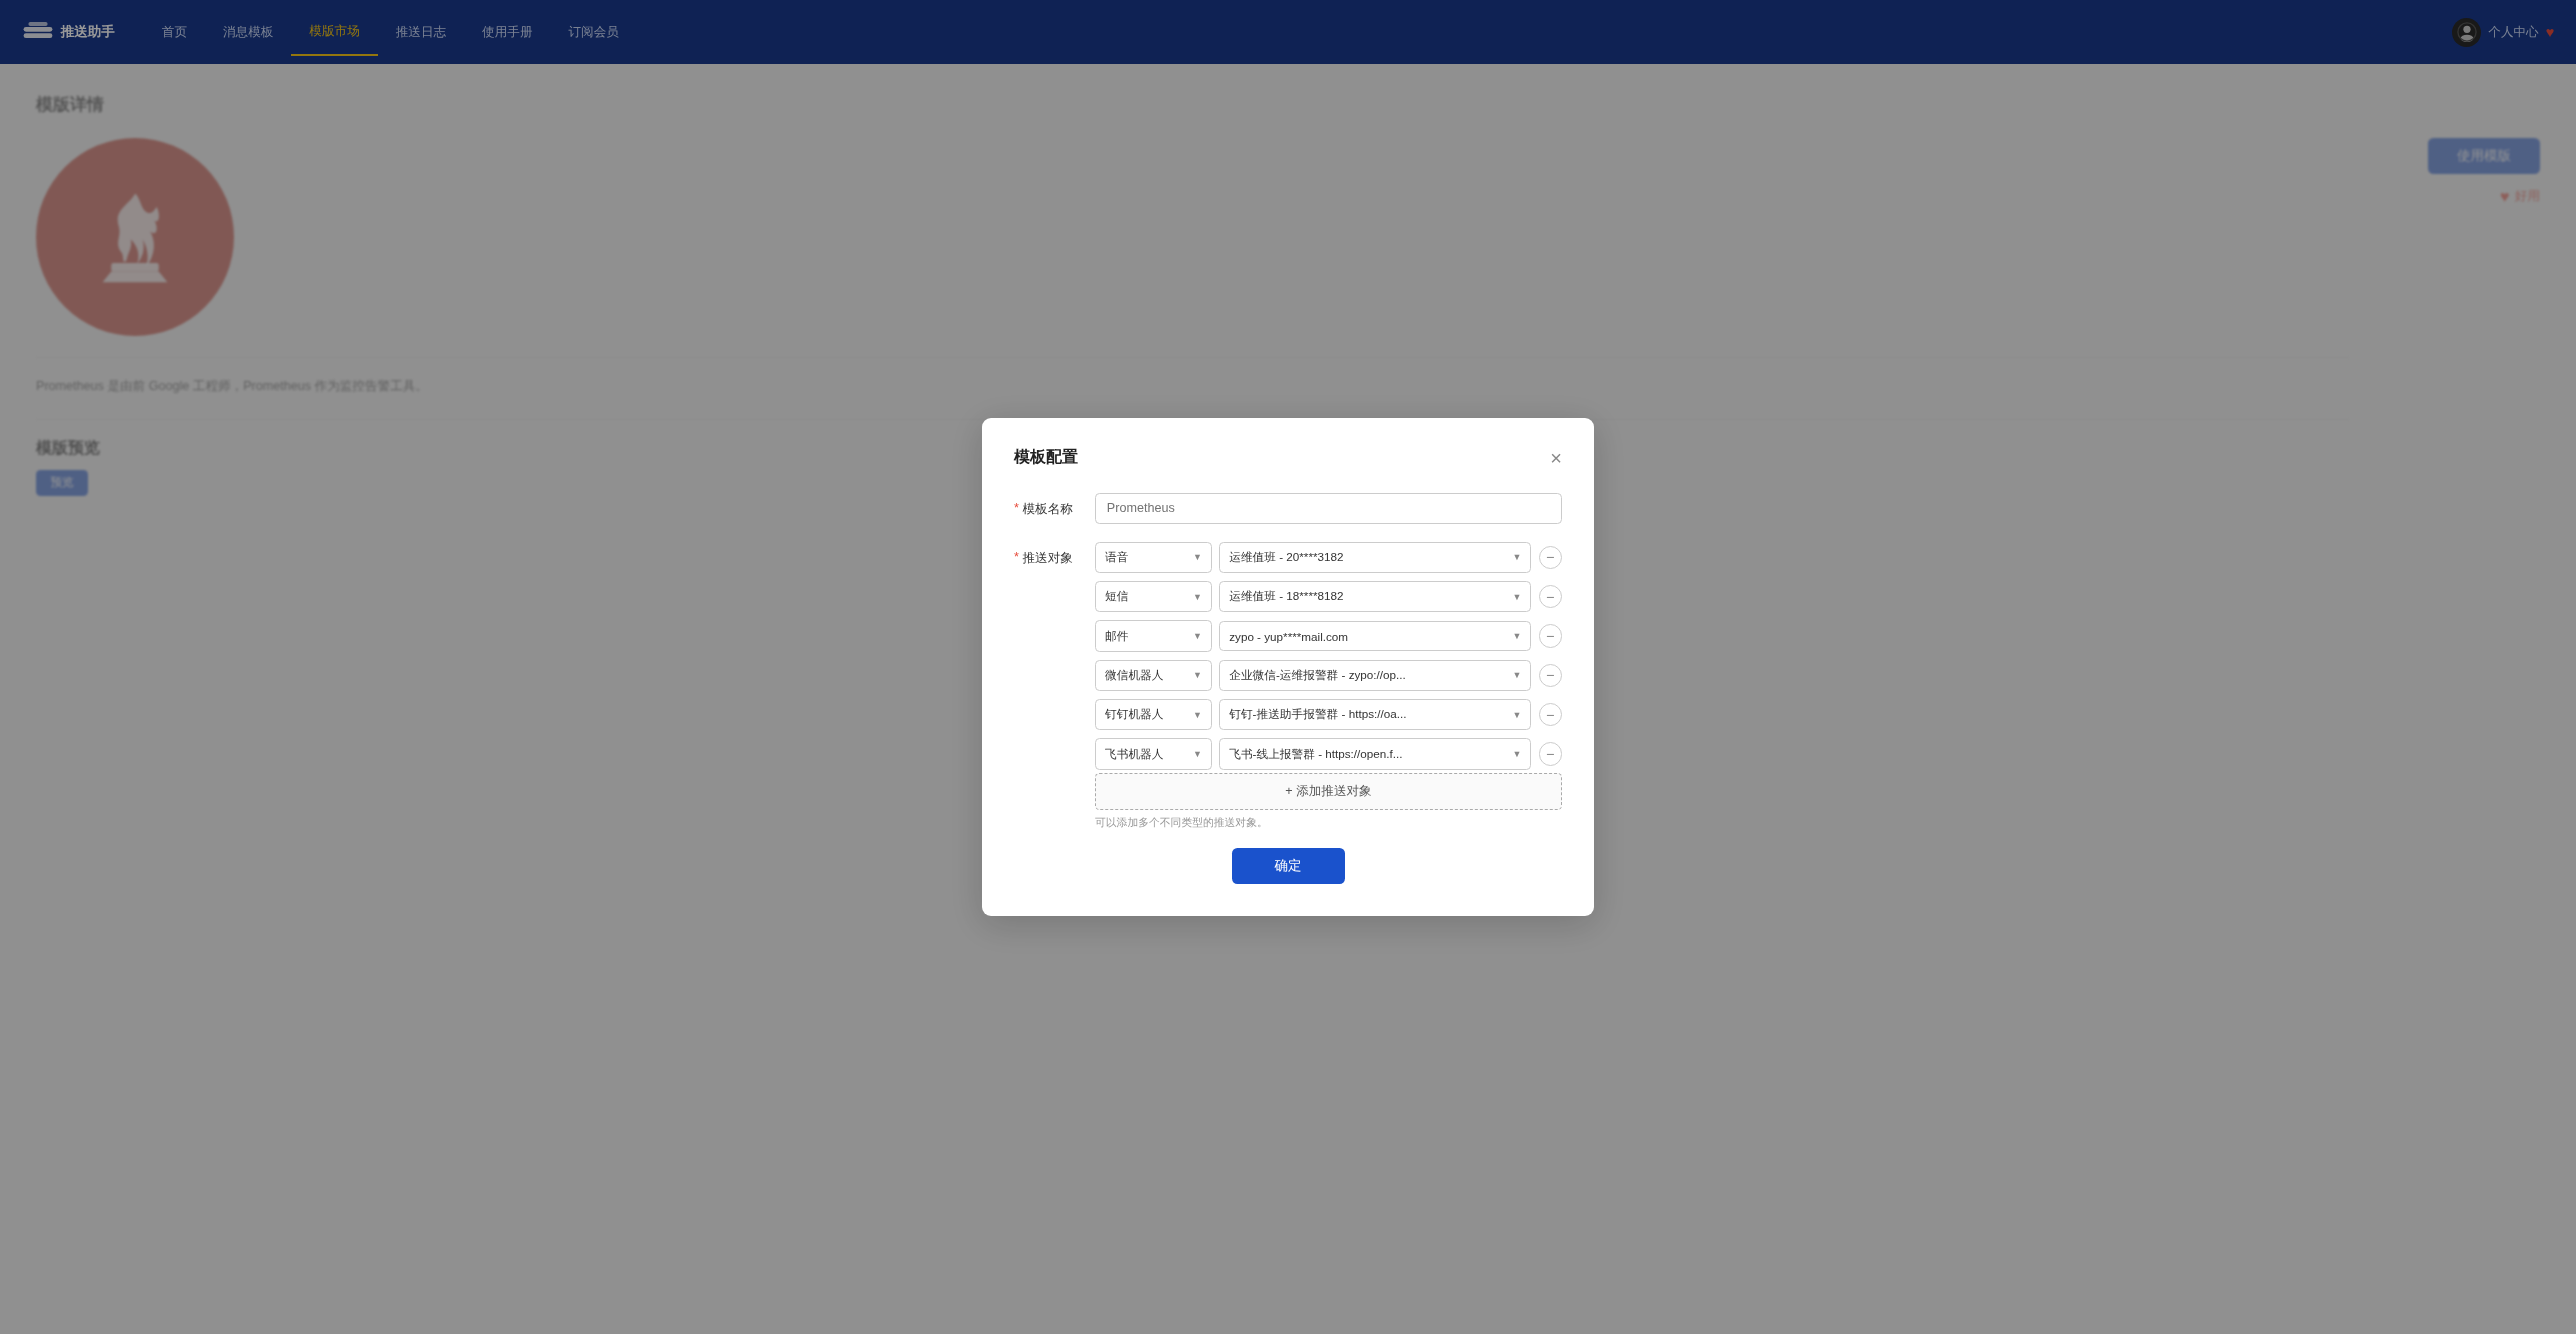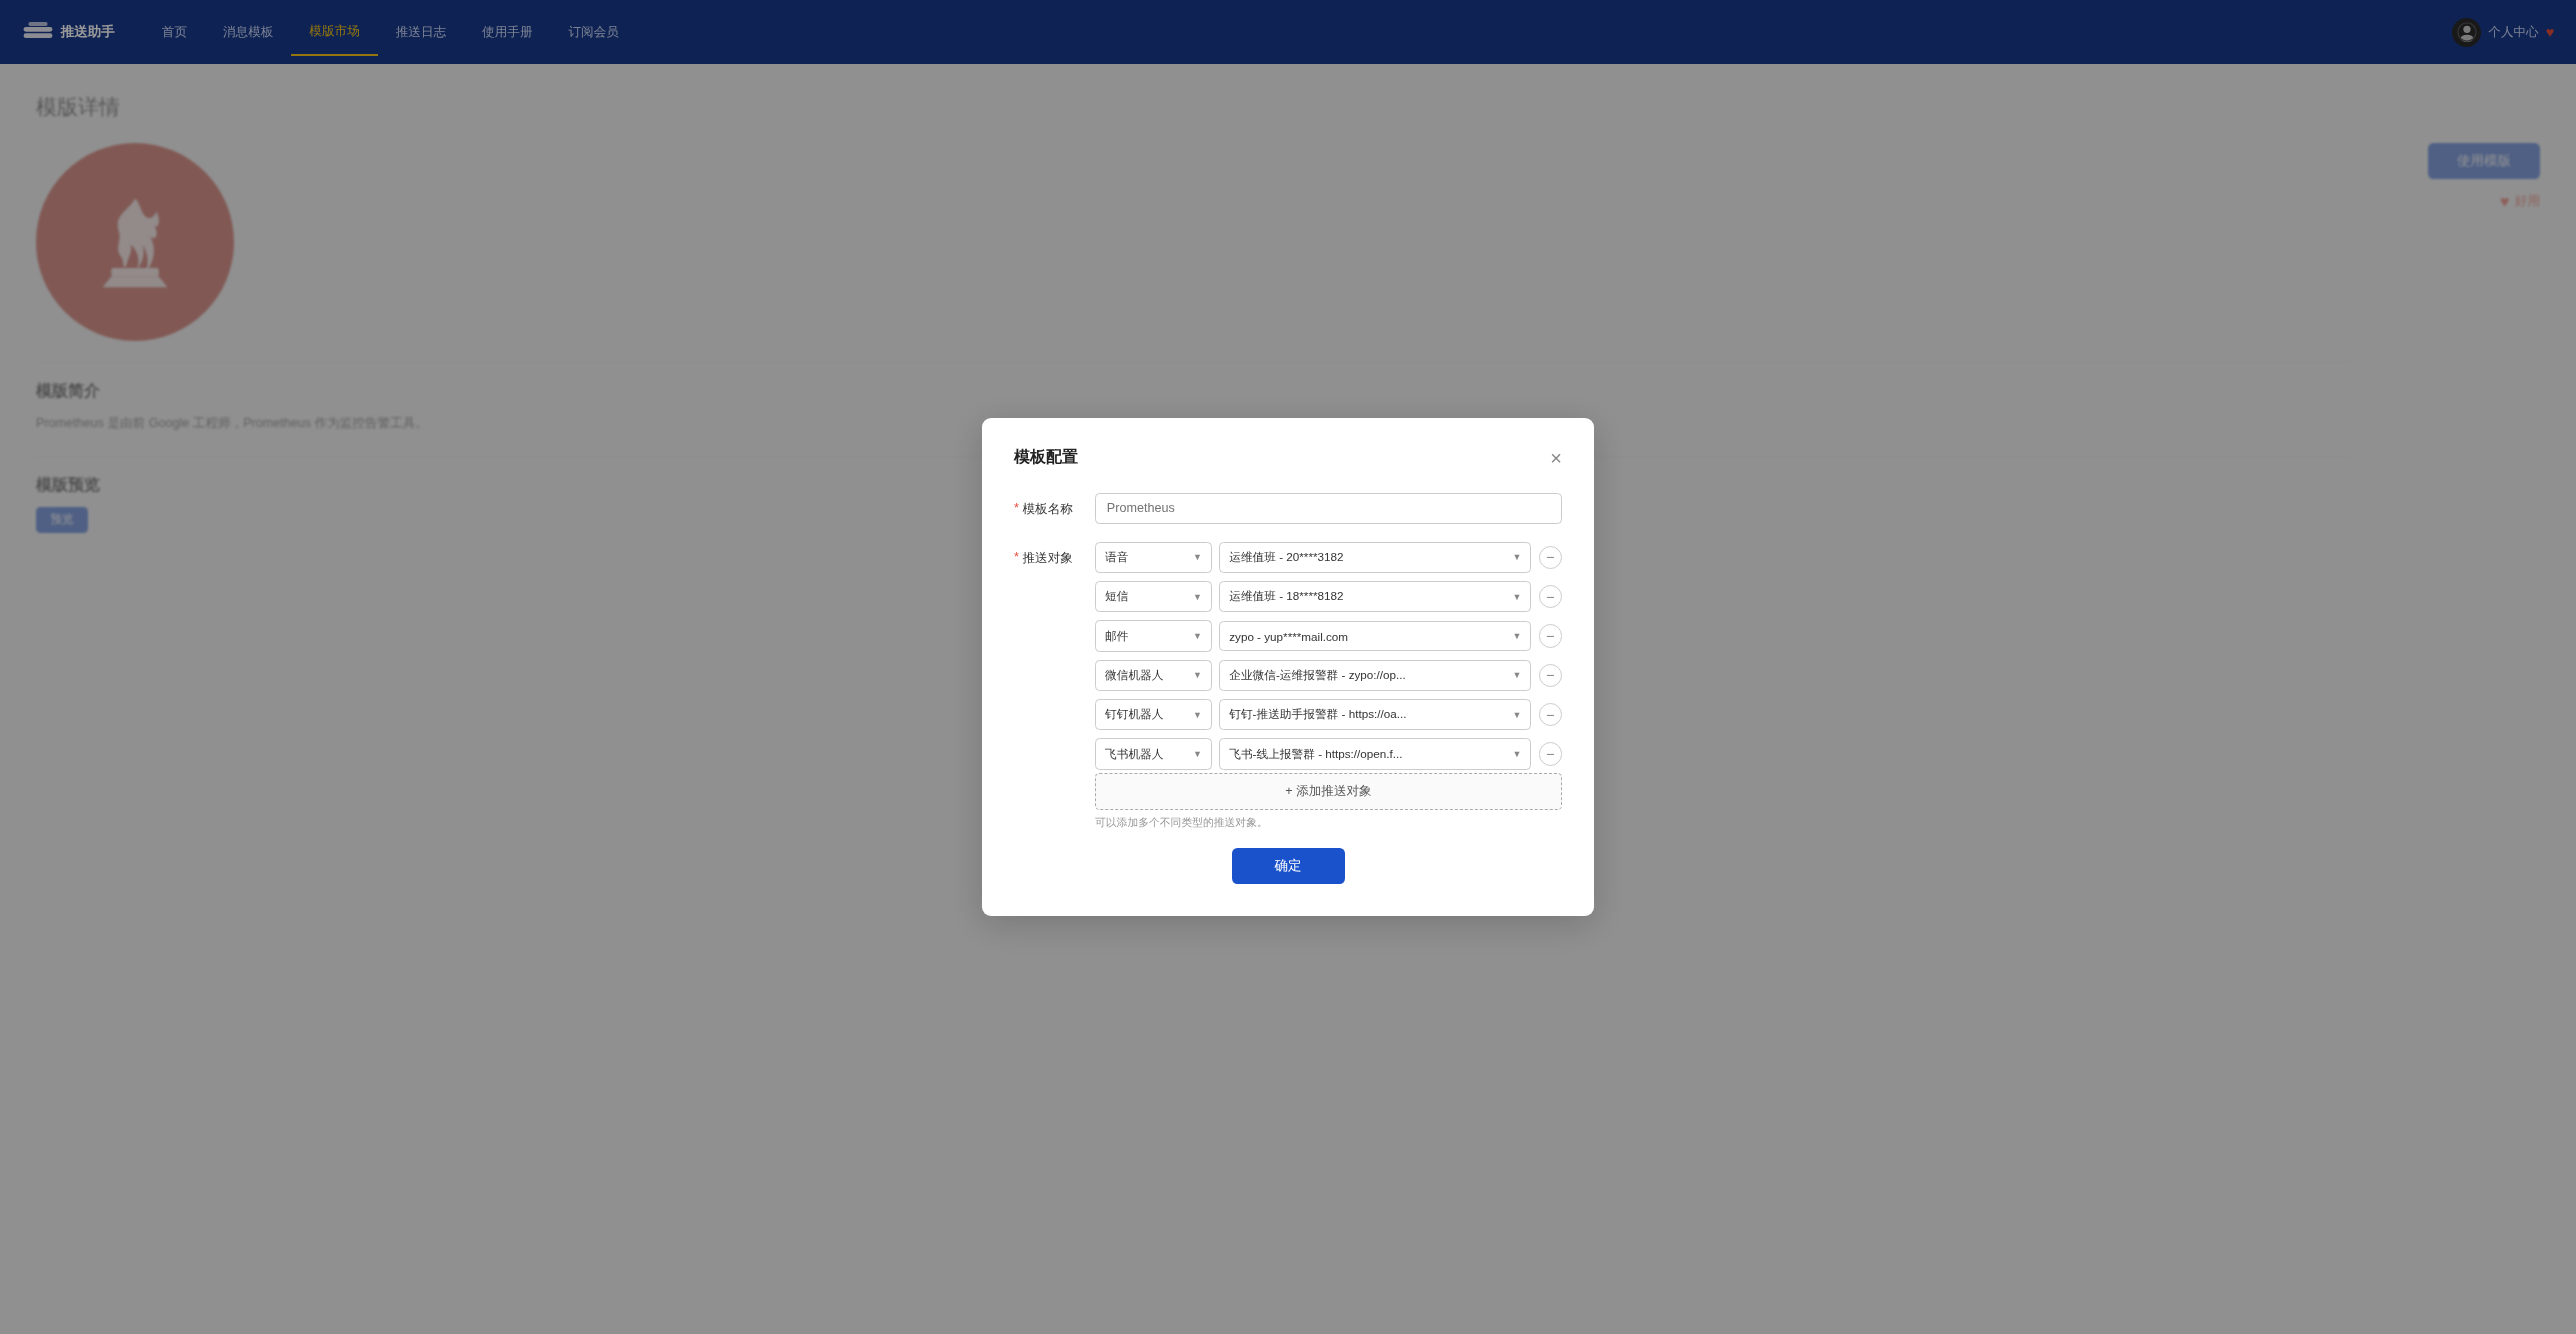--- a/index.html
+++ b/index.html
@@ -10,21 +10,21 @@
     .nav-logo { display: flex; align-items: center; gap: 7.2px; color: #fff; font-size: 13.5px; font-weight: bold; margin-right: 29px; }
     .nav-logo-icon { width: 32px; height: 25px; }
     .nav-links { display: flex; gap: 0; flex: 1; }
     .nav-link { color: #cdd9f5; font-size: 12.6px; padding: 0 18px; height: 47px; display: flex; align-items: center; cursor: pointer; text-decoration: none; }
     .nav-link.active { color: #f5c518; border-bottom: 2.7px solid #f5c518; }
     .nav-right { display: flex; align-items: center; gap: 7.2px; color: #cdd9f5; font-size: 12.6px; cursor: pointer; }
     .nav-avatar { width: 29px; height: 29px; border-radius: 50%; background: #2a2a2a; display: flex; align-items: center; justify-content: center; overflow: hidden; }
 
     
     .main { padding: 29px 36px; position: relative; min-height: calc(100vh - 47px); }
-    .page-title { font-size: 21px; color: #333; font-weight: 400; margin-bottom: 21.6px; }
+    .page-title { font-size: 17px; color: #333; font-weight: 700; margin-bottom: 21.6px; }
 
     .content-area { display: flex; gap: 29px; }
     .left-panel { flex: 1; }
 
     
     .template-img { width: 198px; height: 198px; background: #c0392b; border-radius: 50%; display: flex; align-items: center; justify-content: center; margin-bottom: 21.6px; }
     .template-img svg { width: 108px; height: 108px; fill: rgba(255,255,255,0.85); }
 
     .section-divider { border: none; border-top: 0.9px solid #e0e0e0; margin: 18px 0; }
     .section-title { font-size: 16px; font-weight: 600; color: #222; margin-bottom: 10.8px; }
@@ -123,21 +123,20 @@
         <div class="template-img">
           <svg viewBox="0 0 100 100" xmlns="http://www.w3.org/2000/svg">
 
             <path d="M50 10 C45 20, 30 25, 35 40 C38 50, 30 55, 38 65 C40 70, 38 75, 42 72 C43 65, 48 60, 46 52 C52 58, 55 65, 52 75 C56 70, 60 62, 57 52 C62 60, 63 70, 60 78 C68 68, 70 55, 64 45 C70 50, 72 42, 68 35 C72 38, 74 30, 70 22 C65 32, 58 28, 55 18 C53 13, 51 10, 50 10Z" fill="white" opacity="0.85"></path>
             <rect x="28" y="74" width="44" height="8" rx="2" fill="white" opacity="0.85"></rect>
             <path d="M28 82 L20 92 L80 92 L72 82Z" fill="white" opacity="0.85"></path>
           </svg>
         </div>
       </div>
       <hr class="section-divider">
-      <div class="section-title">模版简介</div>
       <p class="section-text">Prometheus 是由前 Google 工程师，Prometheus 作为监控告警工具。</p>
       <hr class="section-divider" style="margin-top:21.6px;">
       <div class="section-title">模版预览</div>
       <div class="bottom-btns">
         <button class="preview-btn">预览</button>
       </div>
     </div>
     <div class="right-actions">
       <button class="use-btn">使用模版</button>
       <div class="like-btn">

